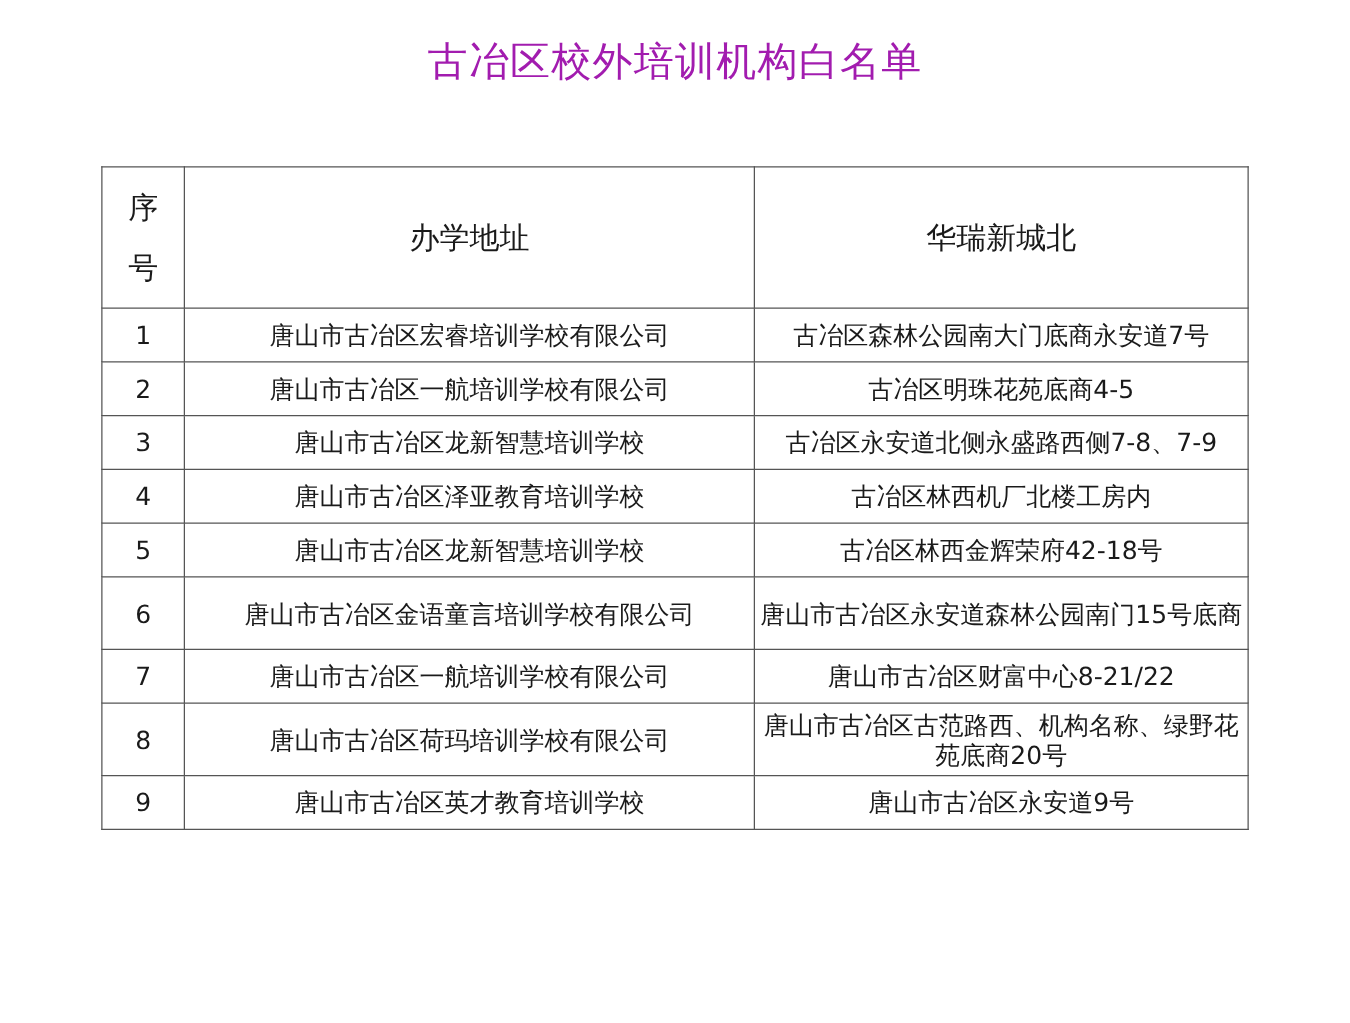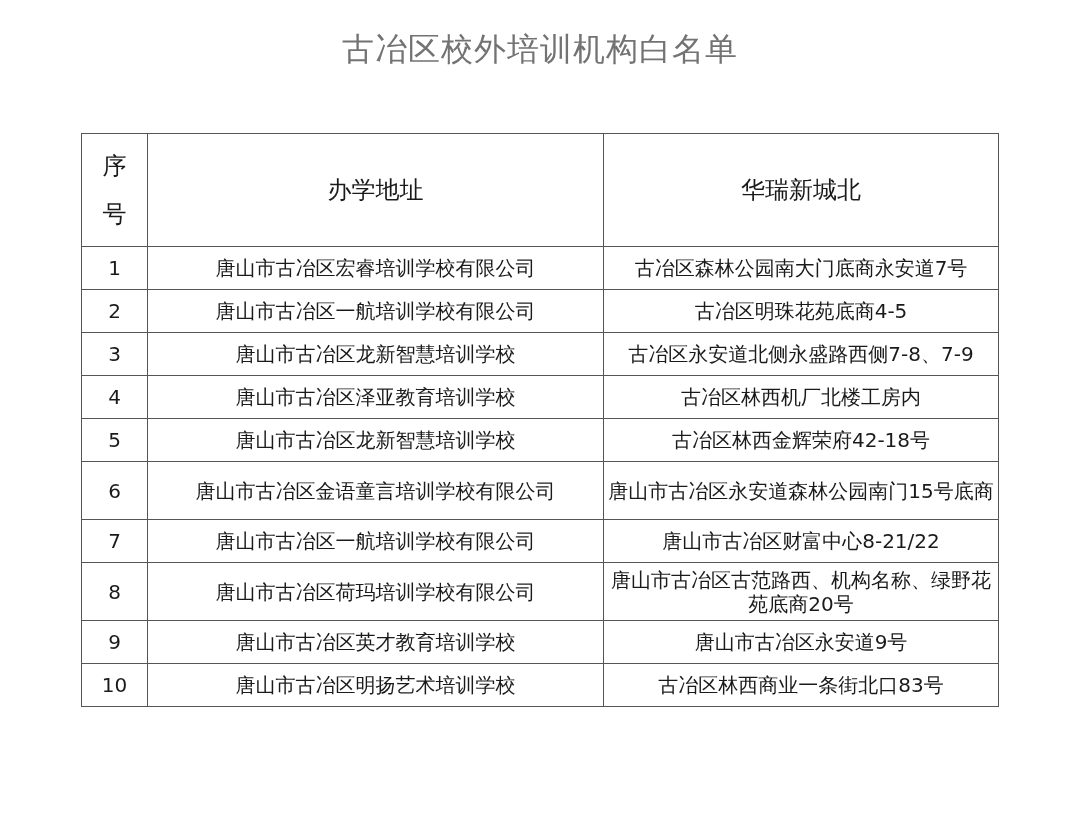--- a/index.html
+++ b/index.html
@@ -4,21 +4,21 @@
 <style>
   html, body { margin: 0; padding: 0; background: #ffffff; }
   body {
     width: 1080px; height: 818px; position: relative; overflow: hidden;
     font-family: "DejaVu Sans", "Liberation Sans", sans-serif;
     color: #111111;
   }
   .title {
     position: absolute; left: 0; top: 28px; width: 1080px;
     text-align: center; font-size: 32px; letter-spacing: 1px;
-    color: #737373;
+    color: #a21caf;
   }
   table.roster {
     position: absolute; left: 81px; top: 133px;
     width: 917px;
     border-collapse: collapse;
     table-layout: fixed;
   }
   table.roster td, table.roster th {
     border: 1.5px solid #555;
     text-align: center; vertical-align: middle;
@@ -95,19 +95,14 @@
     <tr class="row tall">
       <td>8</td>
       <td>唐山市古冶区荷玛培训学校有限公司</td>
       <td>唐山市古冶区古范路西、机构名称、绿野花苑底商20号</td>
     </tr>
     <tr class="row">
       <td>9</td>
       <td>唐山市古冶区英才教育培训学校</td>
       <td>唐山市古冶区永安道9号</td>
     </tr>
-    <tr class="row">
-      <td>10</td>
-      <td>唐山市古冶区明扬艺术培训学校</td>
-      <td>古冶区林西商业一条街北口83号</td>
-    </tr>
   </tbody>
 </table>
 
 </body></html>

